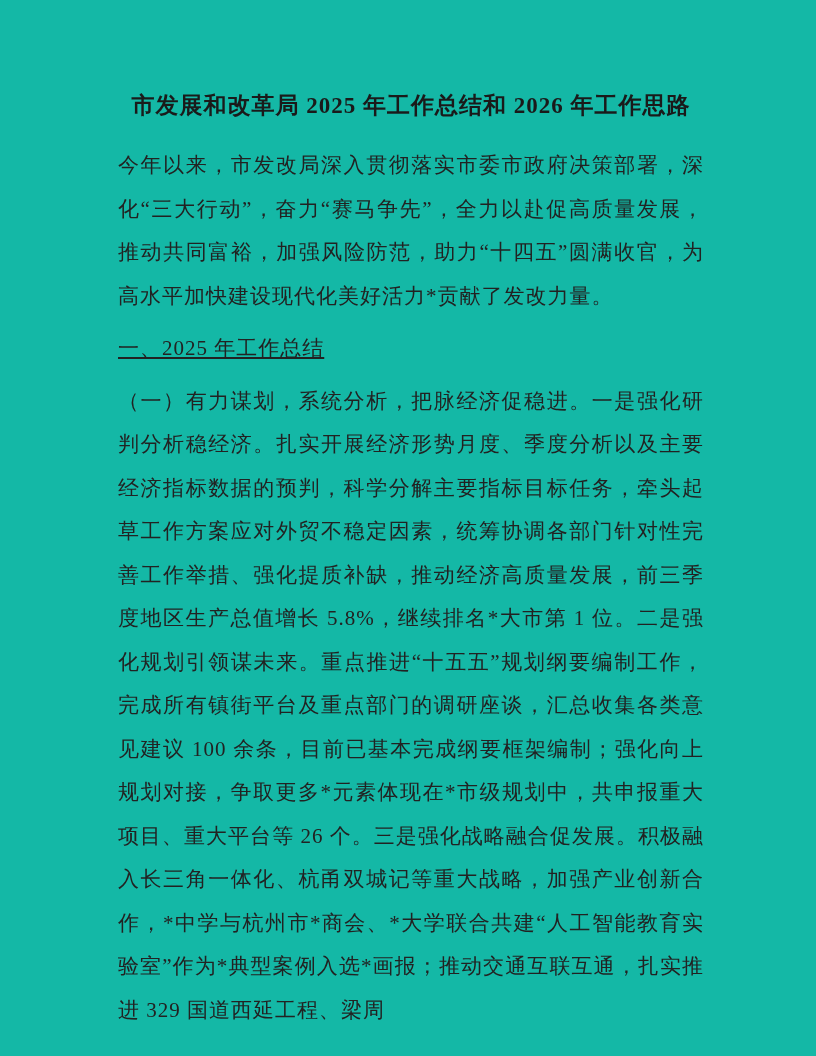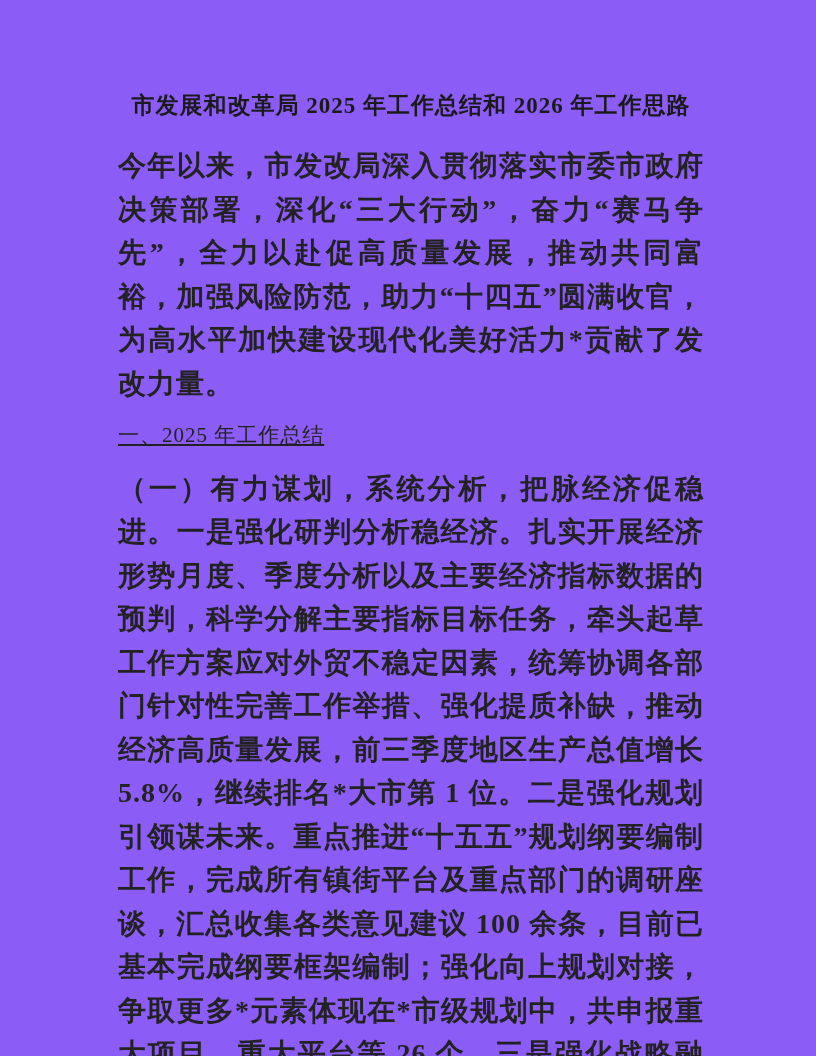--- a/index.html
+++ b/index.html
@@ -12,36 +12,36 @@
     height: 1056px;
     overflow: hidden;
     font-family: "Liberation Serif", "DejaVu Serif", serif;
     color: #1f1f1f;
   }
   .page {
     box-sizing: border-box;
     width: 816px;
     height: 1056px;
     padding: 84px 112px 0 118px;
-    background: #8b5cf6;
+    background: #14b8a6;
     overflow: hidden;
   }
   .doc-title {
     margin: 0 0 16px 0;
     font-size: 23px;
     font-weight: bold;
     text-align: center;
     line-height: 44px;
     letter-spacing: 1px;
     color: #1a1a1a;
   }
   .body-para {
     margin: 0 0 9px 0;
-    font-size: 28px;
-    font-weight: bold;
+    font-size: 21px;
+    font-weight: normal;
     line-height: 43.5px;
     text-align: justify;
     text-justify: inter-ideograph;
     letter-spacing: 1px;
     color: #222222;
     word-break: break-all;
   }
   .section-heading {
     margin: 9px 0 9px 0;
     font-size: 21px;

